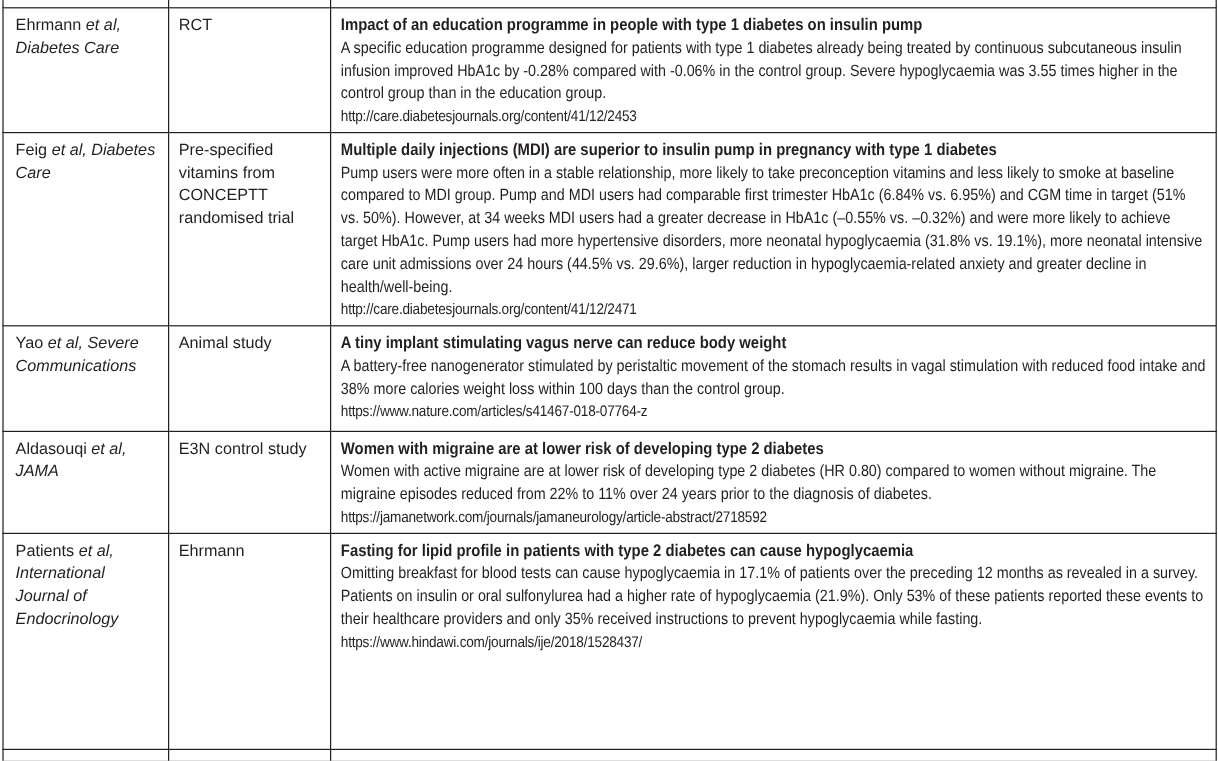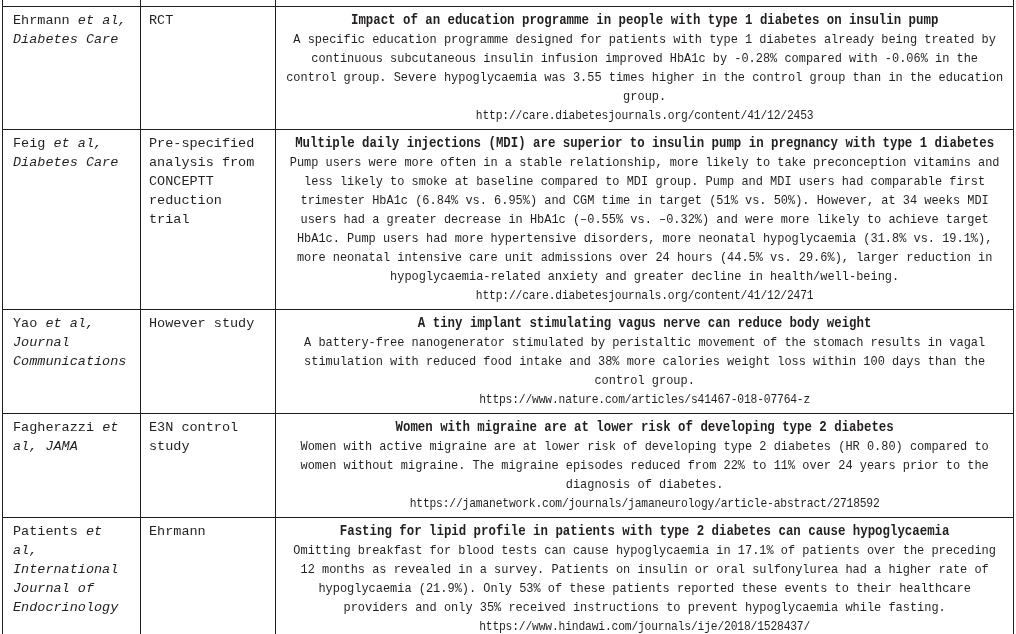--- a/index.html
+++ b/index.html
@@ -2,39 +2,39 @@
 <html><head>
 <meta charset="utf-8">
 <style>
   html, body { margin: 0; padding: 0; }
   .page {
     position: relative;
     width: 1016px;
     height: 634px;
     overflow: hidden;
     background: #ffffff;
-    font-family: Liberation Mono, monospace;
+    font-family: Liberation Sans, sans-serif;
     color: #231f20;
   }
   table.digest {
     border-collapse: collapse;
     table-layout: fixed;
     width: 1008px;
     margin-left: 2px;
     margin-top: -1px;
   }
   table.digest td {
     border: 1px solid #1f1f1f;
     vertical-align: top;
     font-size: 13.5px;
     line-height: 19px;
   }
   td.c1 { width: 137px; padding: 4px 6px 4px 10px; }
   td.c2 { width: 134px; padding: 4px 6px 4px 8px; }
-  td.c3 { width: 737px; padding: 4px 0 4px 8px; text-align: center; }
+  td.c3 { width: 737px; padding: 4px 0 4px 8px; }
   tr.r0 td, tr.r6 td { padding: 0; }
   tr.r0 { height: 7px; }
   tr.r1 { height: 104px; }
   tr.r2 { height: 119px; }
   tr.r3 { height: 88px; }
   tr.r4 { height: 84px; }
   tr.r5 { height: 180px; }
   tr.r6 { height: 10px; }
   .it { font-style: italic; }
   .c3-inner {
@@ -92,52 +92,52 @@
       </td>
     </tr>
 
     <tr class="r2">
       <td class="c1">
         <span>Feig</span>
         <span class="it">et al,</span>
         <span class="it">Diabetes Care</span>
       </td>
       <td class="c2">
-        <span>Pre-specified analysis from CONCEPTT reduction trial</span>
+        <span>Pre-specified vitamins from CONCEPTT randomised trial</span>
       </td>
       <td class="c3">
         <div class="c3-inner">
           <div class="title">Multiple daily injections (MDI) are superior to insulin pump in pregnancy with type 1 diabetes</div>
           <div class="body">Pump users were more often in a stable relationship, more likely to take preconception vitamins and less likely to smoke at baseline compared to MDI group. Pump and MDI users had comparable first trimester HbA1c (6.84% vs. 6.95%) and CGM time in target (51% vs. 50%). However, at 34 weeks MDI users had a greater decrease in HbA1c (–0.55% vs. –0.32%) and were more likely to achieve target HbA1c. Pump users had more hypertensive disorders, more neonatal hypoglycaemia (31.8% vs. 19.1%), more neonatal intensive care unit admissions over 24 hours (44.5% vs. 29.6%), larger reduction in hypoglycaemia-related anxiety and greater decline in health/well-being.</div>
           <div class="url">http://care.diabetesjournals.org/content/41/12/2471</div>
         </div>
       </td>
     </tr>
 
     <tr class="r3">
       <td class="c1">
         <span>Yao</span>
         <span class="it">et al,</span>
-        <span class="it">Journal Communications</span>
+        <span class="it">Severe Communications</span>
       </td>
       <td class="c2">
-        <span>However study</span>
+        <span>Animal study</span>
       </td>
       <td class="c3">
         <div class="c3-inner">
           <div class="title">A tiny implant stimulating vagus nerve can reduce body weight</div>
           <div class="body">A battery-free nanogenerator stimulated by peristaltic movement of the stomach results in vagal stimulation with reduced food intake and 38% more calories weight loss within 100 days than the control group.</div>
           <div class="url">https://www.nature.com/articles/s41467-018-07764-z</div>
         </div>
       </td>
     </tr>
 
     <tr class="r4">
       <td class="c1">
-        <span>Fagherazzi</span>
+        <span>Aldasouqi</span>
         <span class="it">et al,</span>
         <span class="it">JAMA</span>
       </td>
       <td class="c2">
         <span>E3N control study</span>
       </td>
       <td class="c3">
         <div class="c3-inner">
           <div class="title">Women with migraine are at lower risk of developing type 2 diabetes</div>
           <div class="body">Women with active migraine are at lower risk of developing type 2 diabetes (HR 0.80) compared to women without migraine. The migraine episodes reduced from 22% to 11% over 24 years prior to the diagnosis of diabetes.</div>

